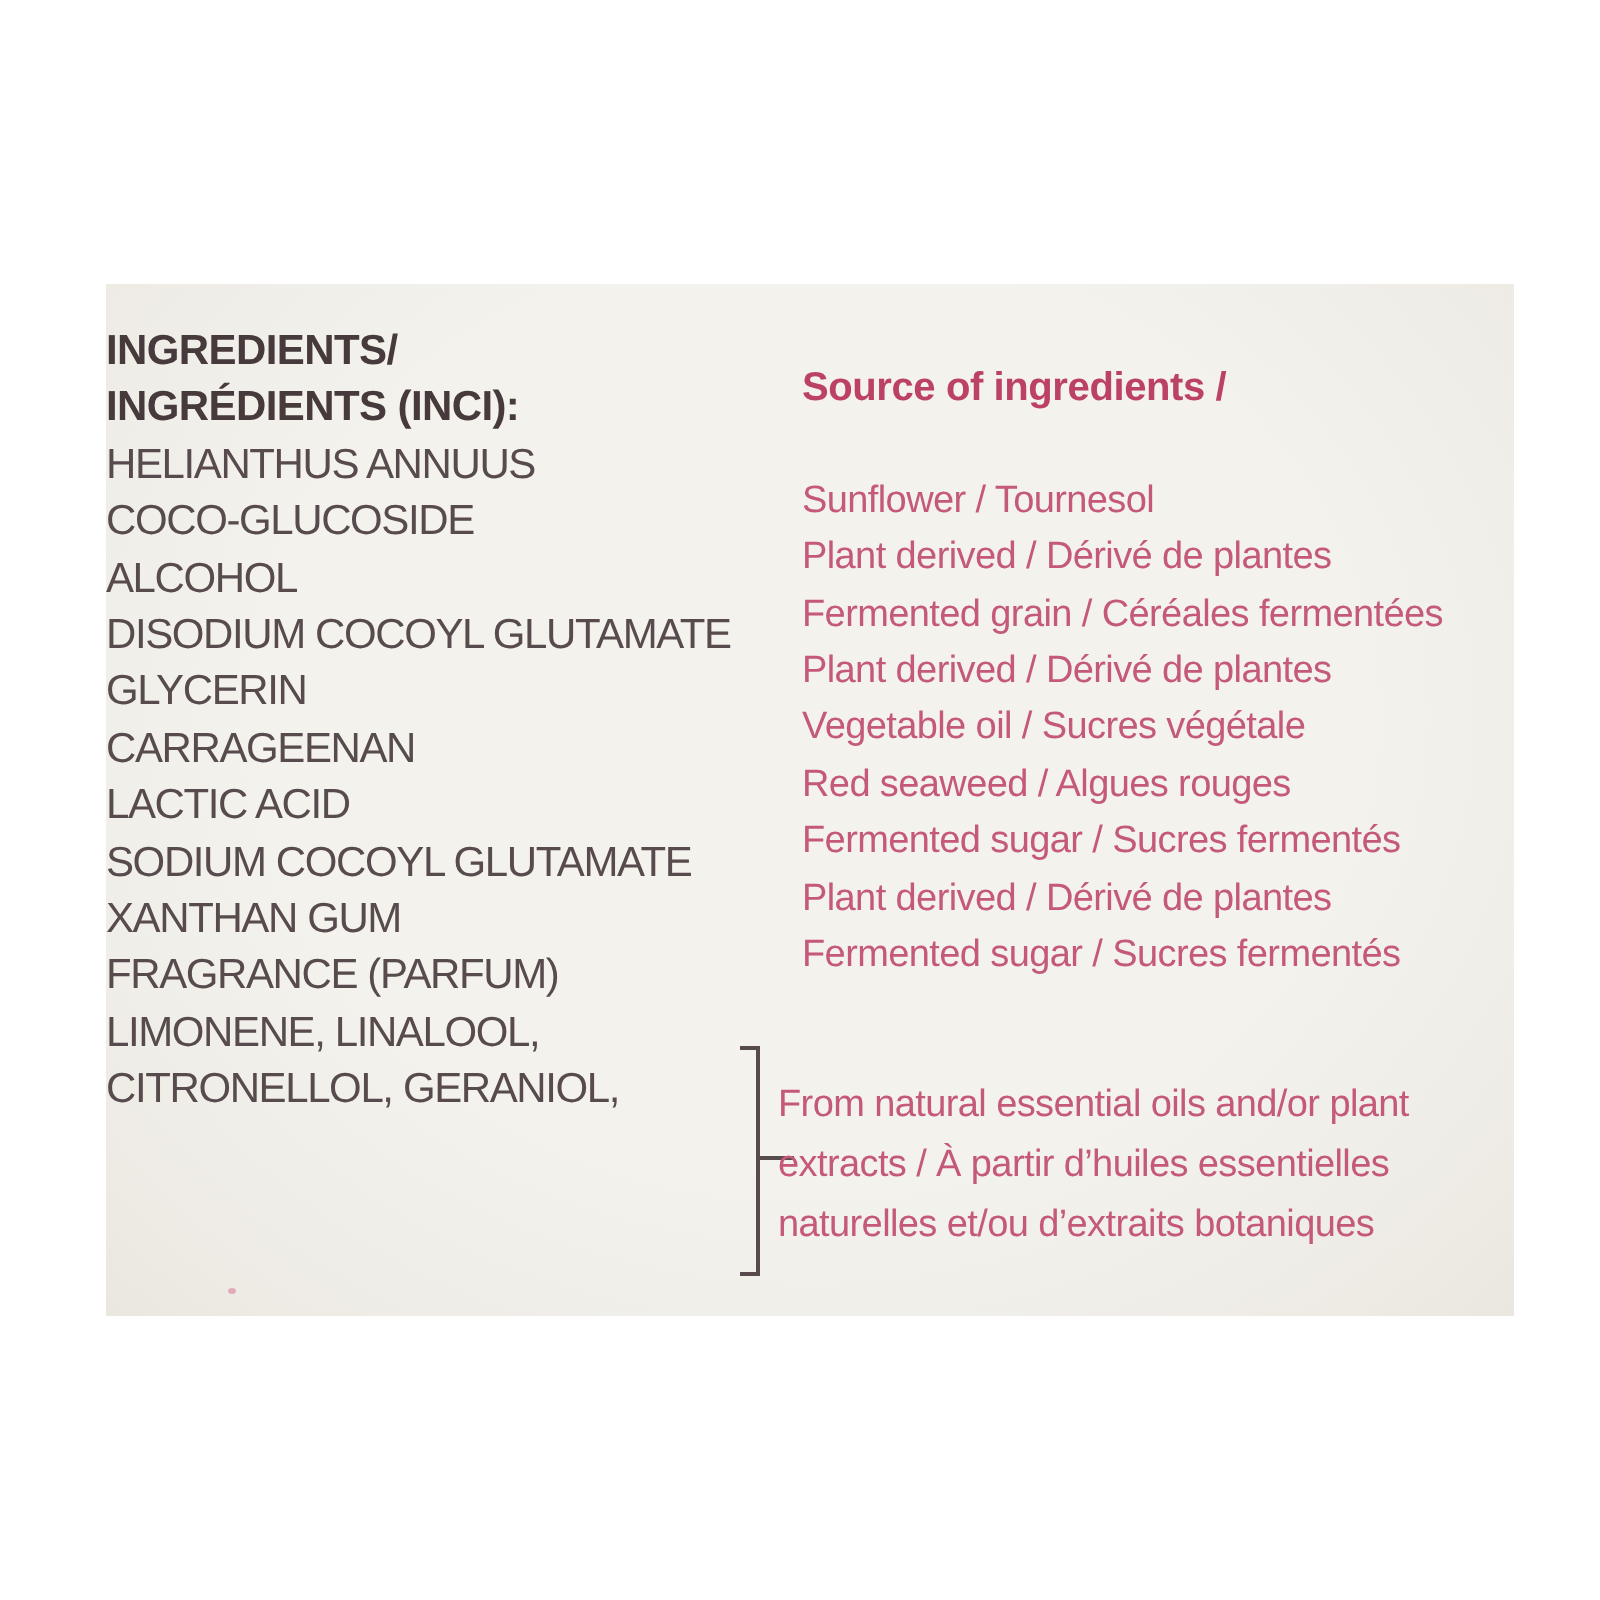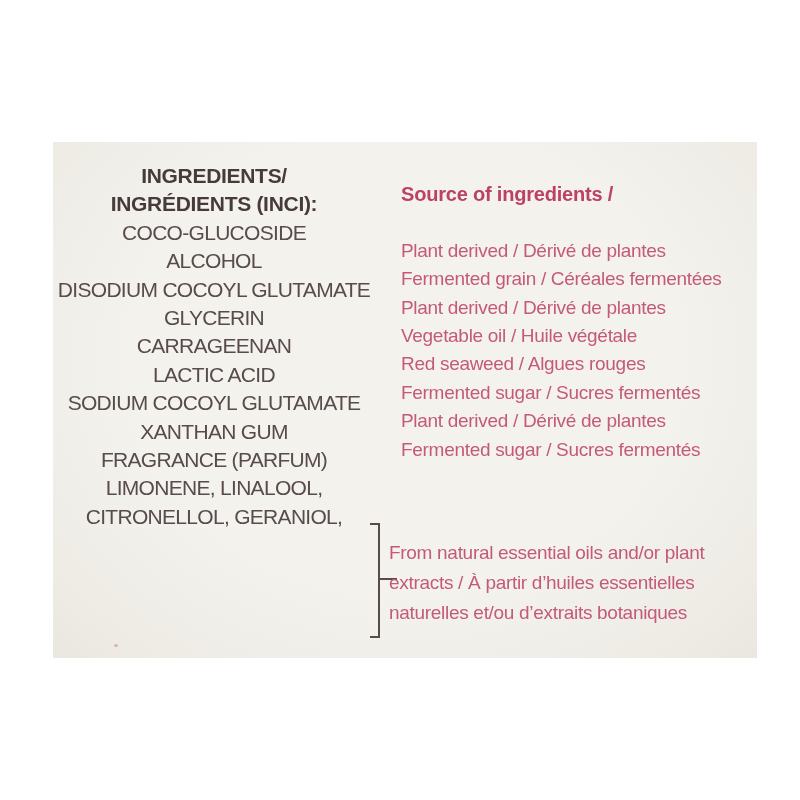--- a/index.html
+++ b/index.html
@@ -27,21 +27,21 @@
     width: 100%;
   }
   .row {
     display: flex;
     height: 28.4px;
     line-height: 28.4px;
     align-items: center;
   }
   .cell-left {
     width: 322px;
-    text-align: center;
+    text-align: left;
     font-size: 21px;
     color: #584b4e;
     letter-spacing: -0.7px;
     white-space: nowrap;
   }
   .cell-right {
     flex: 1;
     padding-left: 26px;
     text-align: left;
     font-size: 19px;
@@ -107,34 +107,38 @@
 <div class="photo">
   <div class="rows">
     <div class="row hdr">
       <span class="cell-left">INGREDIENTS/</span>
       <span class="cell-right">Source of ingredients /</span>
     </div>
     <div class="row hdr">
       <span class="cell-left">INGRÉDIENTS (INCI):</span>
     </div>
     <div class="row">
+      <span class="cell-left">HELIANTHUS ANNUUS</span>
+      <span class="cell-right">Sunflower / Tournesol</span>
+    </div>
+    <div class="row">
       <span class="cell-left">COCO-GLUCOSIDE</span>
       <span class="cell-right">Plant derived / Dérivé de plantes</span>
     </div>
     <div class="row">
       <span class="cell-left">ALCOHOL</span>
       <span class="cell-right">Fermented grain / Céréales fermentées</span>
     </div>
     <div class="row">
       <span class="cell-left">DISODIUM COCOYL GLUTAMATE</span>
       <span class="cell-right">Plant derived / Dérivé de plantes</span>
     </div>
     <div class="row">
       <span class="cell-left">GLYCERIN</span>
-      <span class="cell-right">Vegetable oil / Huile végétale</span>
+      <span class="cell-right">Vegetable oil / Sucres végétale</span>
     </div>
     <div class="row">
       <span class="cell-left">CARRAGEENAN</span>
       <span class="cell-right">Red seaweed / Algues rouges</span>
     </div>
     <div class="row">
       <span class="cell-left">LACTIC ACID</span>
       <span class="cell-right">Fermented sugar / Sucres fermentés</span>
     </div>
     <div class="row">

